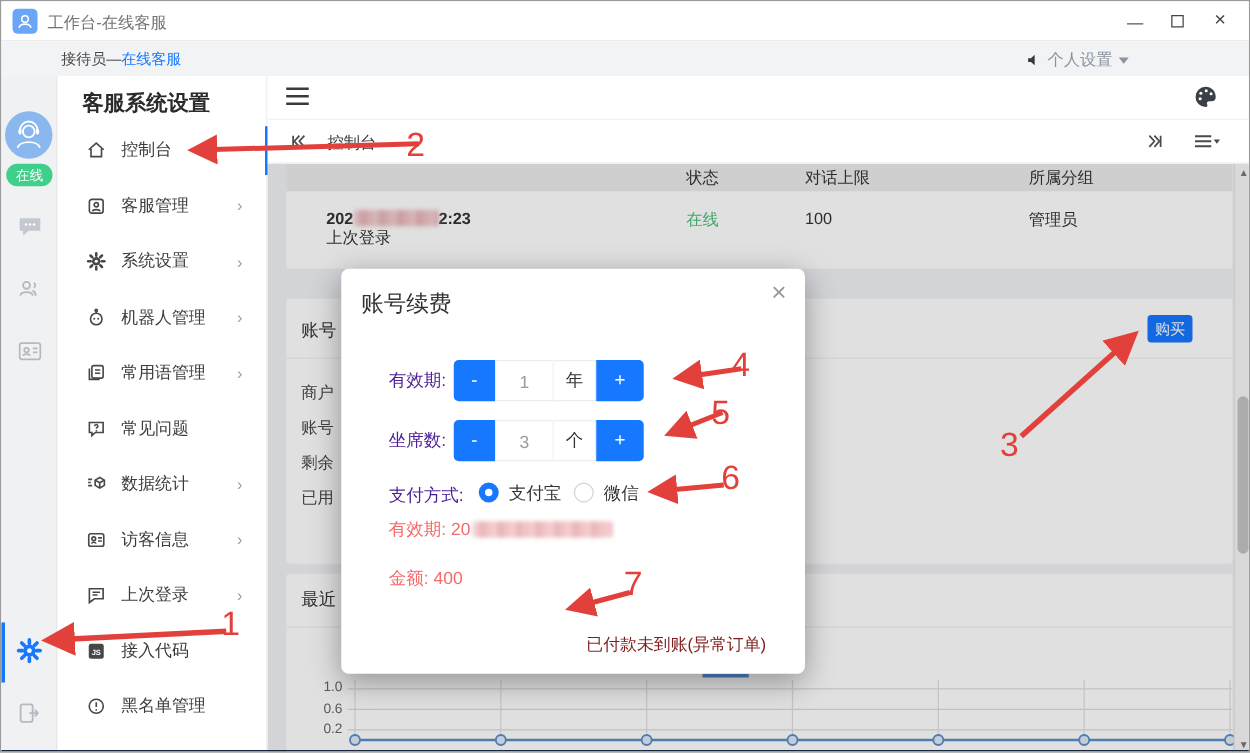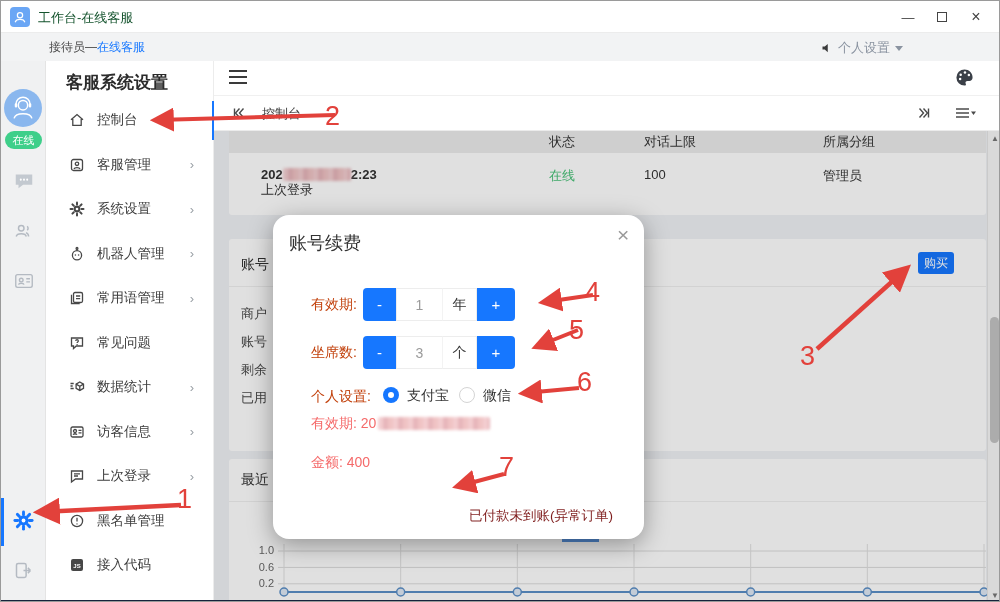--- a/index.html
+++ b/index.html
@@ -5,21 +5,21 @@
   * { margin:0; padding:0; box-sizing:border-box; }
   body { font-family:"Liberation Sans","DejaVu Sans",sans-serif; background:#888; }
   .window { position:relative; width:1000px; height:602px; background:#fff; overflow:hidden;
             border:1px solid #9a9a9a; }
 
   
   .titlebar { position:absolute; left:0; top:0; width:1000px; height:32px; background:#fff;
               border-bottom:1px solid #ececec; }
   .appicon { position:absolute; left:9px; top:6px; width:20px; height:20px; border-radius:4px;
              background:#6aa6f5; display:flex; align-items:center; justify-content:center; }
-  .wtitle { position:absolute; left:37px; top:8px; font-size:13px; color:#14532d; }
+  .wtitle { position:absolute; left:37px; top:8px; font-size:13px; color:#737373; }
   .winbtns { position:absolute; right:8px; top:0; height:32px; display:flex; }
   .winbtn { width:34px; height:32px; display:flex; align-items:center; justify-content:center;
             color:#444; font-size:13px; cursor:default; }
   .maxglyph { width:10px; height:10px; border:1.4px solid #444; }
 
   
   .subbar { position:absolute; left:0; top:32px; width:1000px; height:28px; background:#f2f3f4; }
   .subleft { position:absolute; left:48px; top:6px; font-size:12px; color:#4a4a4a; }
   .sublink { color:#1677ff; }
   .subright { position:absolute; left:820px; top:6px; font-size:13px; color:#8a93a0;
@@ -79,24 +79,24 @@
   .legend-frag { position:absolute; left:348px; top:408px; width:37px; height:3px; background:#4c7fc0; z-index:5; }
 
   
   .vscroll { position:absolute; left:773px; top:0; width:14px; height:472px; background:#f7f7f7;
              border-left:1px solid #e6e6e6; z-index:3; }
   .vthumb { position:absolute; left:2px; top:186px; width:9px; height:126px; background:#c4c4c4; border-radius:5px; }
   .varrow { position:absolute; left:0; width:14px; text-align:center; font-size:8px; color:#777; }
 
   
   .modal { position:absolute; left:272px; top:214px; width:371px; height:324px; background:#fff;
-           border-radius:16px; box-shadow:0 6px 24px rgba(0,0,0,0.35); z-index:10; }
+           border-radius:6px; box-shadow:0 6px 24px rgba(0,0,0,0.35); z-index:10; }
   .m-title { position:absolute; left:16px; top:16px; font-size:18px; color:#333; }
   .m-close { position:absolute; left:344px; top:8px; font-size:21px; color:#999; cursor:pointer; }
-  .m-row-label { position:absolute; left:38px; font-size:14px; color:#c2410c; }
+  .m-row-label { position:absolute; left:38px; font-size:14px; color:#4c1d95; }
   .stepper { position:absolute; left:90px; display:flex; height:33px; }
   .sbtn { width:33px; background:#1677ff; color:#fff; font-size:15px; border:none; cursor:pointer; }
   .sbtn.left { border-radius:4px 0 0 4px; }
   .sbtn.right { border-radius:0 4px 4px 0; width:38px; }
   .sval { width:46px; background:#fff; border:1px solid #ededed; border-right:none; display:flex;
           align-items:center; justify-content:center; font-size:14px; color:#9b9b9b; }
   .sunit { width:35px; background:#fff; border:1px solid #ededed; border-left:1px solid #f3f3f3;
            display:flex; align-items:center; justify-content:center; font-size:14px; color:#333; }
   .radio { display:inline-block; width:16px; height:16px; border-radius:50%; vertical-align:-3px; }
   .radio.on { background:#1677ff; position:relative; }
@@ -306,36 +306,36 @@
             <svg width="16" height="16" viewBox="0 0 16 16" fill="none" stroke="#474747" stroke-width="1.3">
               <path d="M2.5 3h11v8h-7l-4 3z"></path>
               <path d="M5 5.8h6M5 8h4"></path>
             </svg>
           </span>
         <span class="lb">上次登录</span>
         <span class="chev">›</span>
       </div>
       <div class="sb-item">
         <span class="ic">
+            <svg width="16" height="16" viewBox="0 0 16 16">
+              <rect x="2" y="2" width="12" height="12" rx="2" fill="#474747"></rect>
+              <text x="8" y="10.8" font-size="6" fill="#fff" text-anchor="middle" font-family="Liberation Sans,sans-serif" font-weight="bold">JS</text>
+            </svg>
+          </span>
+        <span class="lb">接入代码</span>
+      </div>
+      <div class="sb-item">
+        <span class="ic">
             <svg width="16" height="16" viewBox="0 0 16 16" fill="none" stroke="#474747" stroke-width="1.3">
               <circle cx="8" cy="8" r="5.6"></circle>
               <path d="M8 4.8v3.8"></path>
               <circle cx="8" cy="10.9" r="0.7" fill="#474747" stroke="none"></circle>
             </svg>
           </span>
         <span class="lb">黑名单管理</span>
-      </div>
-      <div class="sb-item">
-        <span class="ic">
-            <svg width="16" height="16" viewBox="0 0 16 16">
-              <rect x="2" y="2" width="12" height="12" rx="2" fill="#474747"></rect>
-              <text x="8" y="10.8" font-size="6" fill="#fff" text-anchor="middle" font-family="Liberation Sans,sans-serif" font-weight="bold">JS</text>
-            </svg>
-          </span>
-        <span class="lb">接入代码</span>
       </div>
     </div>
   </div>
 
   <div class="toolbar">
     <div class="hamburger">
         <div></div>
         <div></div>
         <div style="margin-bottom:0;"></div>
       </div>
@@ -454,21 +454,21 @@
     </div>
 
     <span class="m-row-label" style="top:129px;">坐席数:</span>
     <div class="stepper" style="top:121px;">
       <button class="sbtn left">-</button>
       <div class="sval">3</div>
       <div class="sunit">个</div>
       <button class="sbtn right">+</button>
     </div>
 
-    <span class="m-row-label" style="top:173px;">个人设置:</span>
+    <span class="m-row-label" style="top:173px;">支付方式:</span>
     <span style="position:absolute; left:110px; top:171px;"><span class="radio on"></span><span style="font-size:14px; color:#333; margin-left:8px;">支付宝</span></span>
     <span style="position:absolute; left:186px; top:171px;"><span class="radio off"></span><span style="font-size:14px; color:#333; margin-left:8px;">微信</span></span>
 
     <div class="m-red" style="top:200px;"><span>有效期: 20</span><span class="censor" style="width:112px; height:13px; margin-left:2px;"></span></div>
     <div class="m-red" style="top:239px;">金额: 400</div>
 
     <div class="ab-link">已付款未到账(异常订单)</div>
   </div>
 
   <svg class="arrows">

